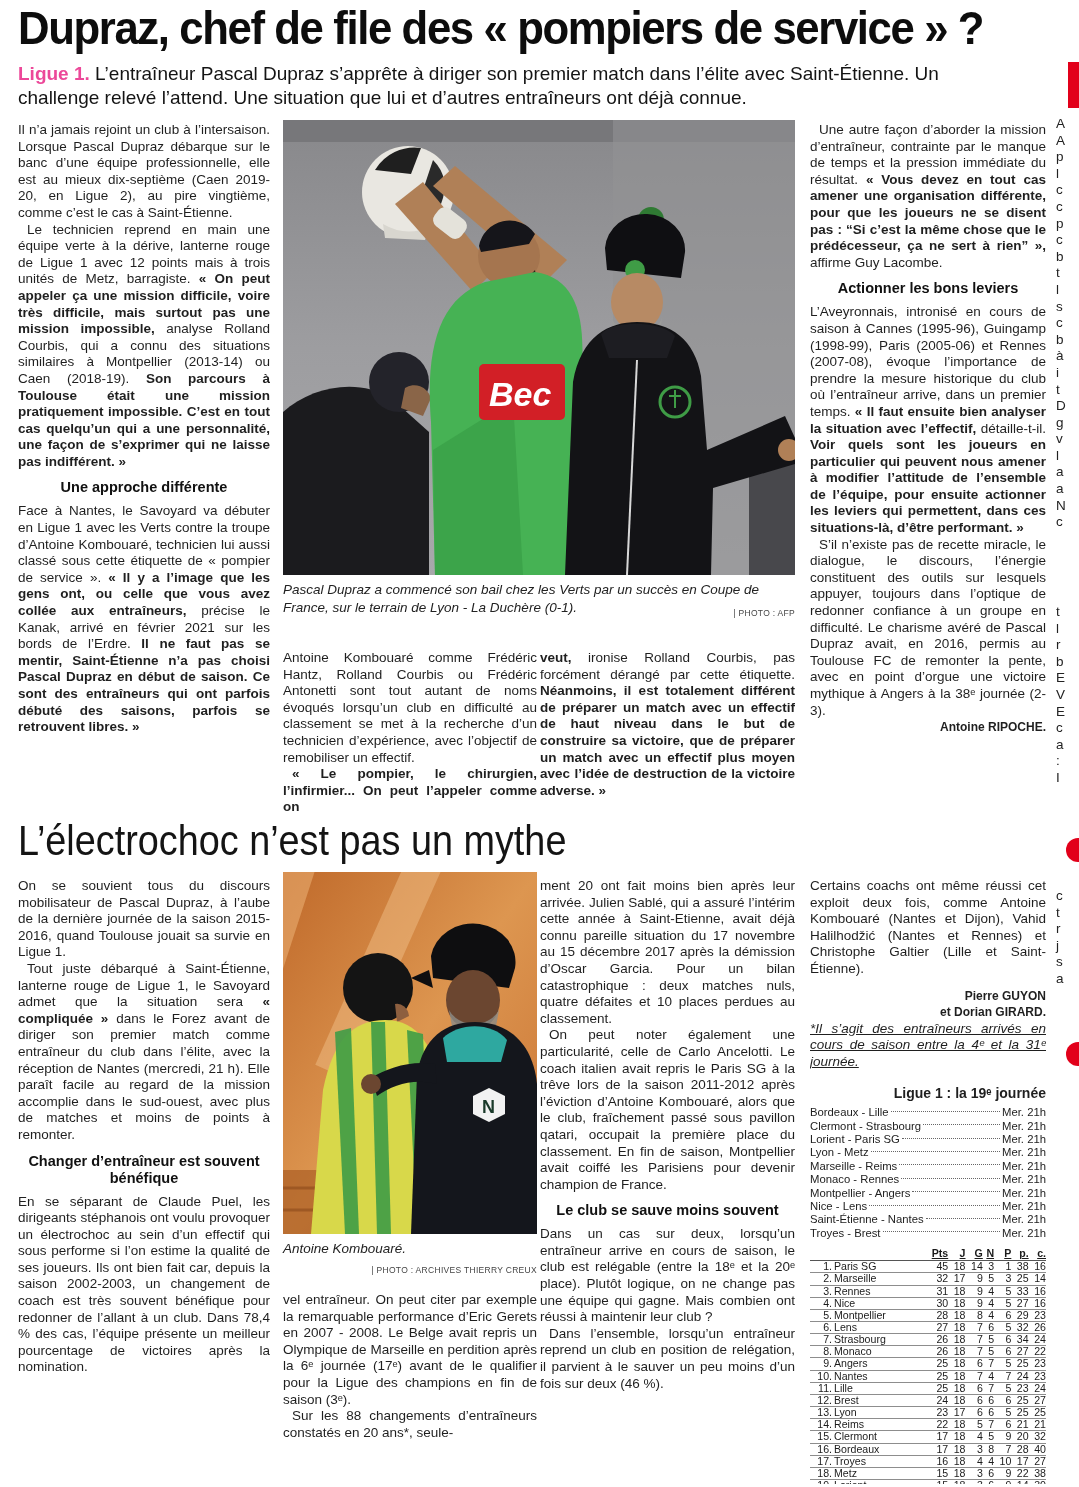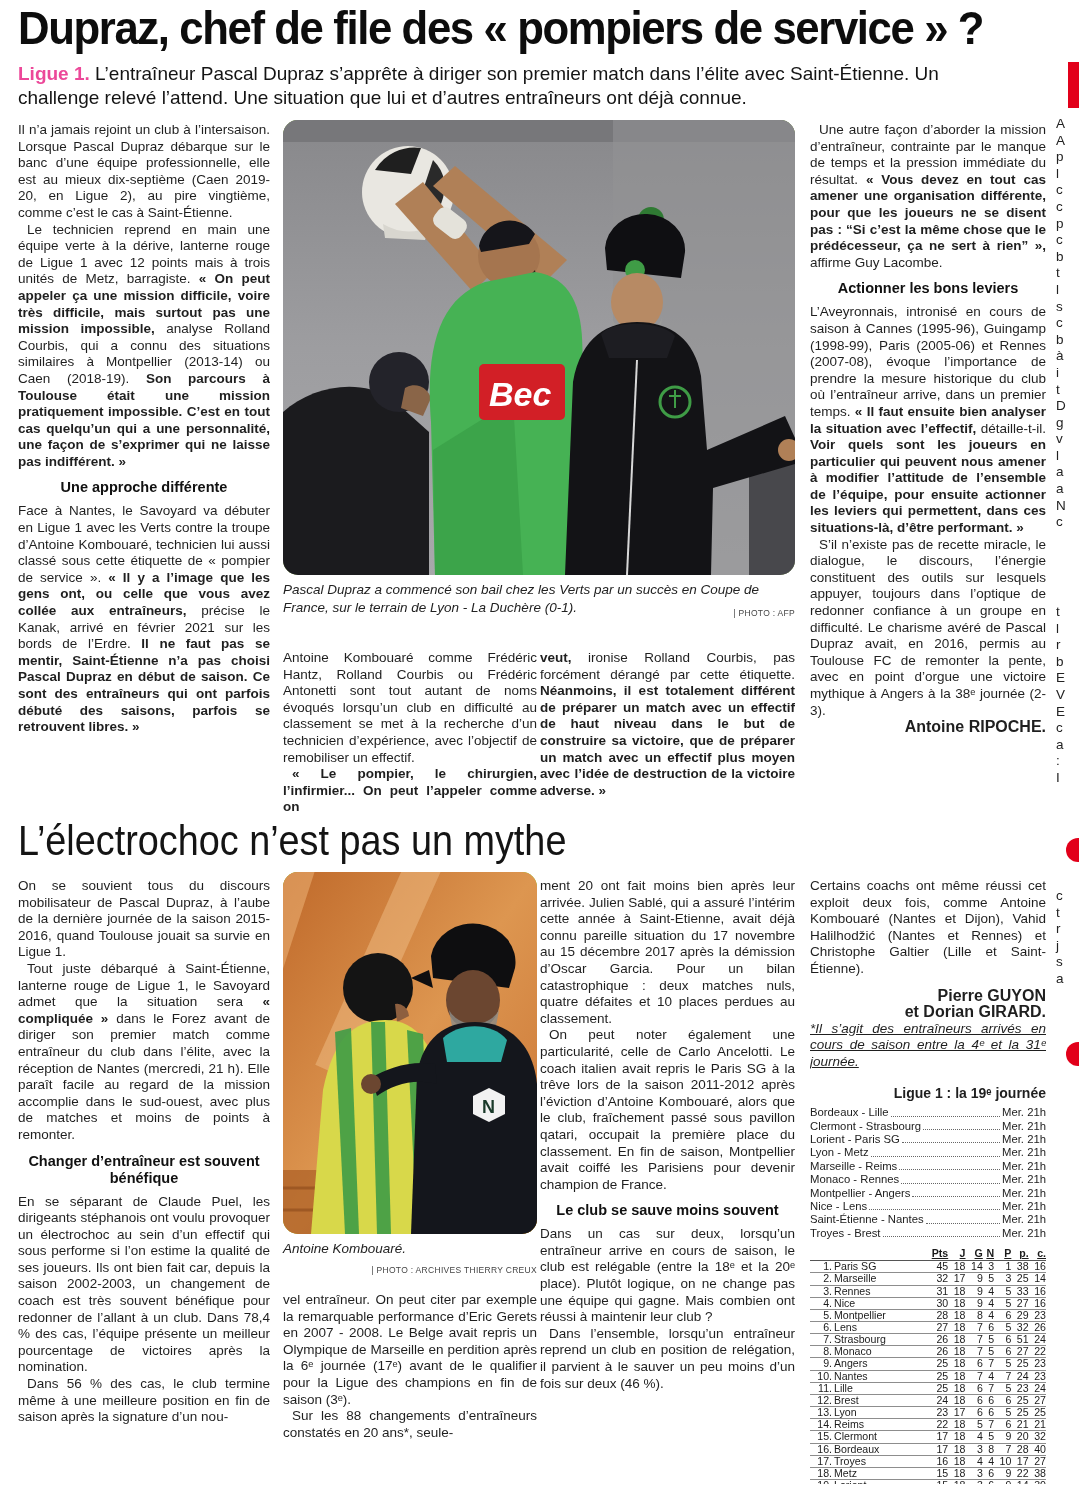--- a/index.html
+++ b/index.html
@@ -22,30 +22,30 @@
     transform:scaleX(.9);transform-origin:left top;white-space:nowrap;margin:0;
   }
   
   .col{font-size:13.5px;line-height:16.6px;text-align:justify;color:#1f1f1f;overflow:hidden;}
   .col p{margin:0;text-indent:9px;}
   .col p.noind{text-indent:0;}
   .subhead{
     text-align:center;font-weight:bold;font-size:14.5px;line-height:17px;color:#111;
     margin:9px 0 7px;text-indent:0;
   }
-  .byline{text-align:right;font-weight:bold;font-size:16px;margin-top:6px;text-indent:0;}
+  .byline{text-align:right;font-weight:bold;font-size:12px;margin-top:6px;text-indent:0;}
   .footnote{font-style:italic;margin-top:16px;text-decoration:underline;}
   
-  .photo{overflow:hidden;background:#84cc16;border-radius:15px;}
+  .photo{overflow:hidden;background:#84cc16;}
   .photo svg{display:block;}
   .caption{font-style:italic;font-size:13.5px;line-height:17.5px;color:#222;}
   .credit{position:absolute;right:0;bottom:1px;font-style:normal;font-size:8.5px;letter-spacing:.3px;color:#444;}
   
   .fixtitle{font-weight:bold;font-size:14px;margin:14px 0 5px;text-indent:0;text-align:right;}
-  .fx{display:flex;align-items:flex-end;font-size:11.3px;line-height:13.4px;color:#222;text-align:left;}
+  .fx{display:flex;align-items:center;font-size:11.3px;line-height:13.4px;color:#222;text-align:left;}
   .fx .dots{flex:1;border-bottom:1px dotted #666;margin:0 2px 3px 2px;}
   
   table.standings{border-collapse:collapse;width:236px;margin-top:8px;font-size:10.6px;color:#1b1b1b;}
   table.standings th{font-weight:bold;text-decoration:underline;padding:0 0 1px 0;text-align:right;line-height:11px;}
   table.standings td{padding:0;line-height:11.15px;text-align:right;white-space:nowrap;}
   table.standings td.rank{width:22px;padding-right:2px;}
   table.standings td.team{text-align:left;width:90px;}
   table.standings tbody tr{border-bottom:1px solid #8d8d8d;}
   table.standings thead tr{border-bottom:1px solid #555;}
   
@@ -143,21 +143,20 @@
   <p class="byline">Antoine RIPOCHE.</p>
 </div>
 
 <h2 class="abs headline2">L’électrochoc n’est pas un mythe</h2>
 
 <div class="abs col" style="left:18px;top:878px;width:252px;height:604px;">
   <p class="noind">On se souvient tous du discours mobilisateur de Pascal Dupraz, à l’aube de la dernière journée de la saison 2015-2016, quand Toulouse jouait sa survie en Ligue 1.</p>
   <p><span>Tout juste débarqué à Saint-Étienne, lanterne rouge de Ligue 1, le Savoyard admet que la situation sera </span><span style="font-weight: bold;">« compliquée »</span><span> dans le Forez avant de diriger son premier match comme entraîneur du club dans l’élite, avec la réception de Nantes (mercredi, 21 h). Elle paraît facile au regard de la mission accomplie dans le sud-ouest, avec plus de matches et moins de points à remonter.</span></p>
   <h3 class="subhead">Changer d’entraîneur est souvent bénéfique</h3>
   <p class="noind">En se séparant de Claude Puel, les dirigeants stéphanois ont voulu provoquer un électrochoc au sein d’un effectif qui sous performe si l’on estime la qualité de ses joueurs. Ils ont bien fait car, depuis la saison 2002-2003, un changement de coach est très souvent bénéfique pour redonner de l’allant à un club. Dans 78,4 % des cas, l’équipe présente un meilleur pourcentage de victoires après la nomination.</p>
-  <p>Dans 56 % des cas, le club termine même à une meilleure position en fin de saison après la signature d’un nou-</p>
 </div>
 
 <div class="abs photo" style="left:283px;top:872px;width:254px;height:362px;">
   <svg width="254" height="362" viewBox="0 0 254 362">
     <defs>
       <linearGradient id="oran" x1="0" y1="0" x2="1" y2="1">
         <stop offset="0" stop-color="#c06a2b"></stop>
           <stop offset="0.5" stop-color="#dd9650"></stop>
           <stop offset="1" stop-color="#c97334"></stop>
       </linearGradient>
@@ -366,21 +365,21 @@
         </tr>
 
         <tr>
           <td class="rank">7.</td>
           <td class="team">Strasbourg</td>
           <td>26</td>
           <td>18</td>
           <td>7</td>
           <td>5</td>
           <td>6</td>
-          <td>51</td>
+          <td>34</td>
           <td>24</td>
         </tr>
 
         <tr>
           <td class="rank">8.</td>
           <td class="team">Monaco</td>
           <td>26</td>
           <td>18</td>
           <td>7</td>
           <td>5</td>

